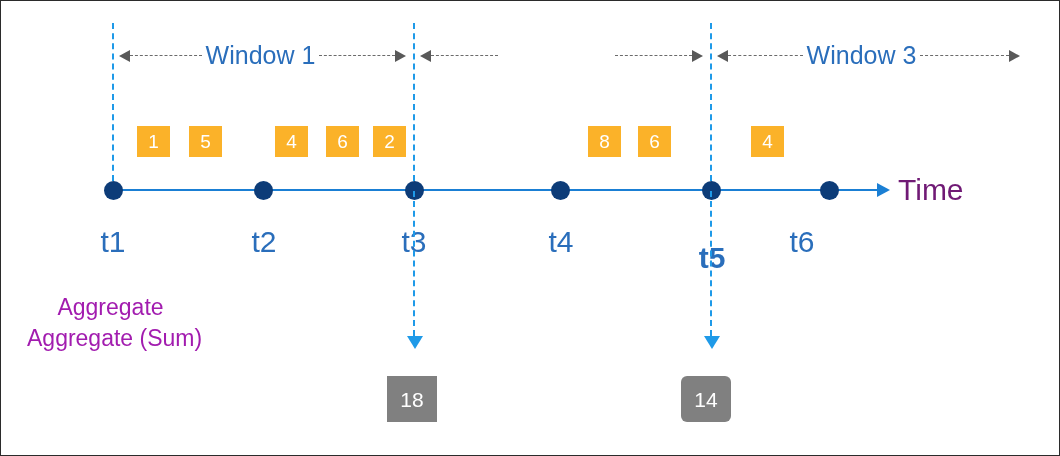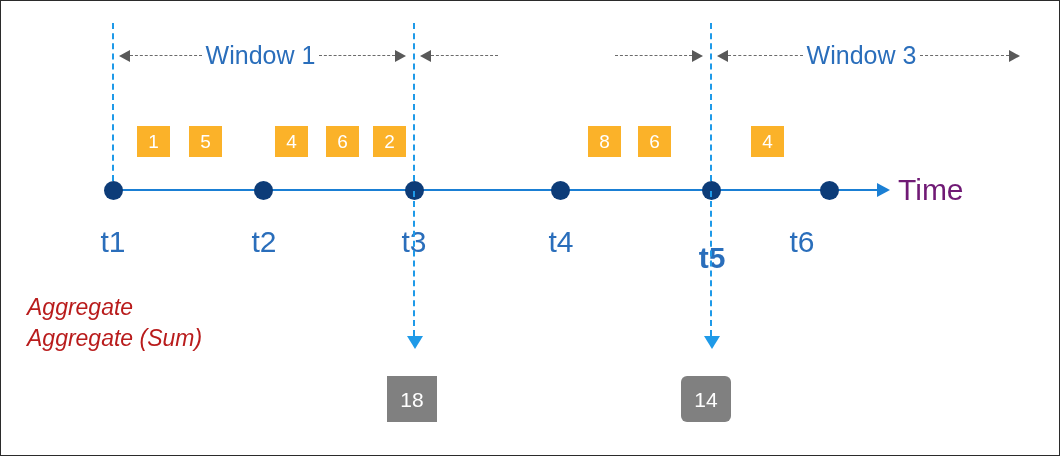--- a/index.html
+++ b/index.html
@@ -85,25 +85,25 @@
   }
   .time-word {
     color: #701a75;
     font-size: 30px;
     line-height: 1;
     white-space: nowrap;
   }
 
   
   .caption {
-    color: #b91c1c;
+    color: #a21caf;
     font-size: 23px;
     line-height: 30px;
+    text-align: center;
     white-space: nowrap;
-    font-style: italic;
   }
 
   
   .obox {
     width: 50px;
     height: 46px;
     background: #808080;
     color: #ffffff;
     font-size: 21px;
     display: flex;

